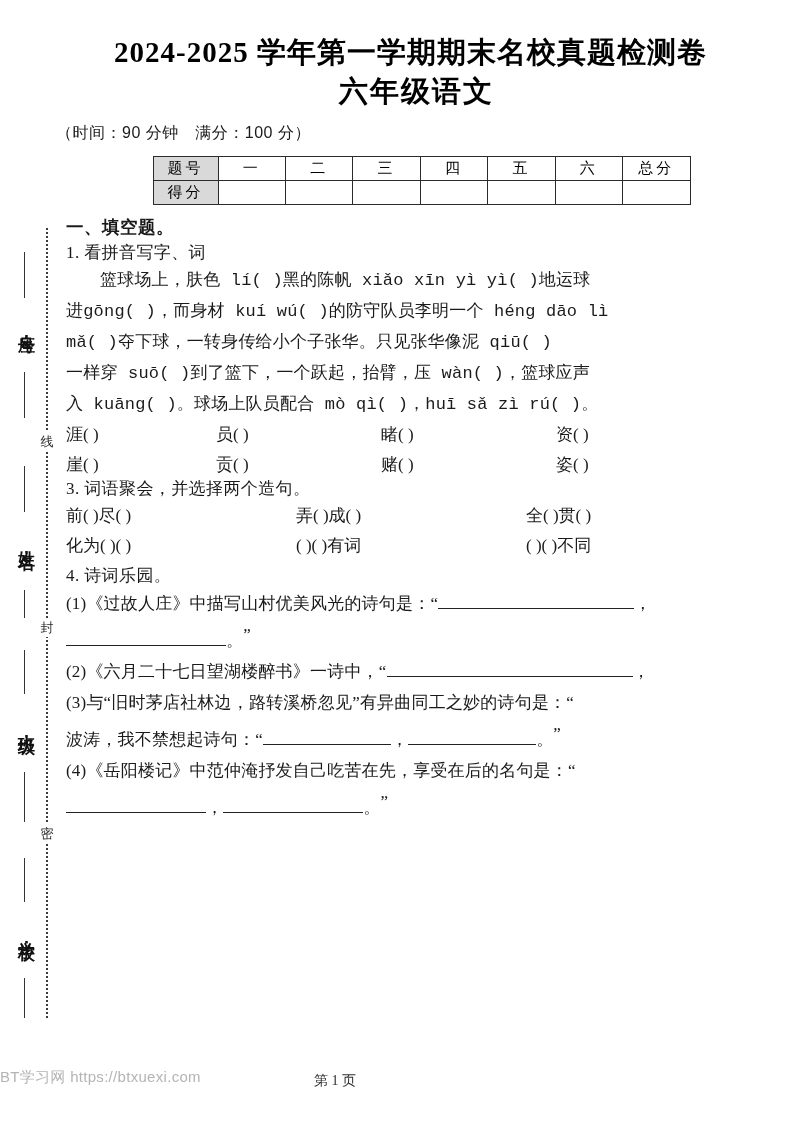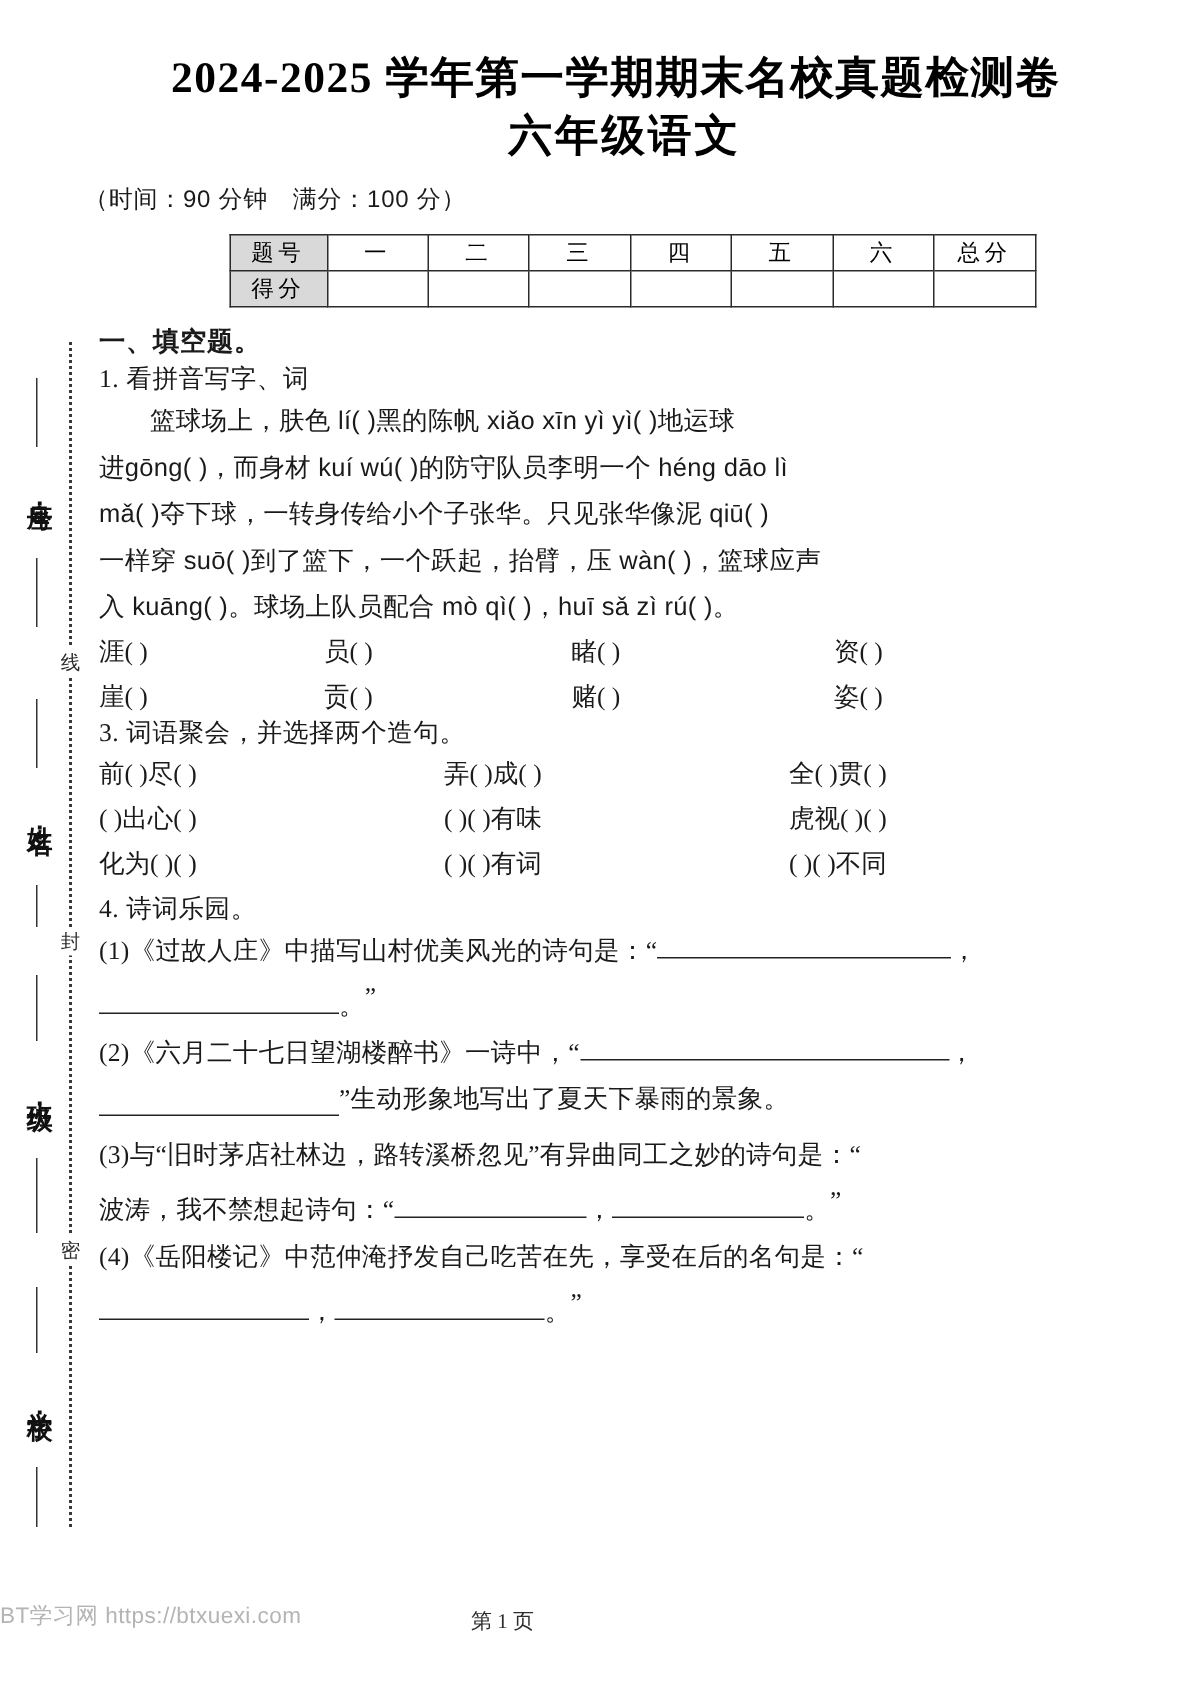--- a/index.html
+++ b/index.html
@@ -148,21 +148,21 @@
     letter-spacing: 0.4px;
   }
   .para {
     font-size: 17px;
     line-height: 31px;
     text-align: justify;
     margin: 0;
     letter-spacing: 0.2px;
   }
   .para.indent { text-indent: 34px; }
-  .py { font-family: Liberation Sans, sans-serif; font-style: normal; }
+  .py { font-family: Liberation Mono, monospace; font-style: normal; }
   .grid4 {
     display: grid;
     grid-template-columns: 150px 165px 175px auto;
     font-size: 17px;
     line-height: 30px;
   }
   .grid3 {
     display: grid;
     grid-template-columns: 230px 230px auto;
     font-size: 17px;
@@ -307,44 +307,36 @@
       <span>姿(        )</span>
     </div>
 
     <div class="q-label" style="margin-top:0;">3. 词语聚会，并选择两个造句。</div>
     <div class="grid3">
       <span>前(    )尽(    )</span>
       <span>弄(    )成(    )</span>
       <span>全(    )贯(    )</span>
     </div>
     <div class="grid3">
-      <span>(    )出心(    )</span>
-      <span>(    )(    )有味</span>
-      <span>虎视(    )(    )</span>
-    </div>
-    <div class="grid3">
       <span>化为(    )(    )</span>
       <span>(    )(    )有词</span>
       <span>(    )(    )不同</span>
     </div>
 
     <div class="q-label" style="margin-top:6px;">4. 诗词乐园。</div>
 
     <div class="poem-line">
       <span>(1)《过故人庄》中描写山村优美风光的诗句是：</span><span class="qm-open">“</span><span class="ul ul-lg"></span>，
     </div>
     <div class="poem-line">
       <span class="ul ul-md"></span>。<span class="qm-close">”</span>
     </div>
 
     <div class="poem-line">
       <span>(2)《六月二十七日望湖楼醉书》一诗中，“</span><span class="ul ul-xl"></span>，
-    </div>
-    <div class="poem-line">
-      <span class="ul ul-md"></span><span class="qm-close">”生动形象地写出了夏天下暴雨的景象。</span>
     </div>
 
     <div class="poem-line">
       <span>(3)与“旧时茅店社林边，路转溪桥忽见”有异曲同工之妙的诗句是：“</span>
     </div>
     <div class="poem-line">
       <span>波涛，我不禁想起诗句：“</span><span class="ul ul-xs"></span>，<span class="ul ul-xs"></span>。<span class="qm-close">”</span>
     </div>
 
     <div class="poem-line">

